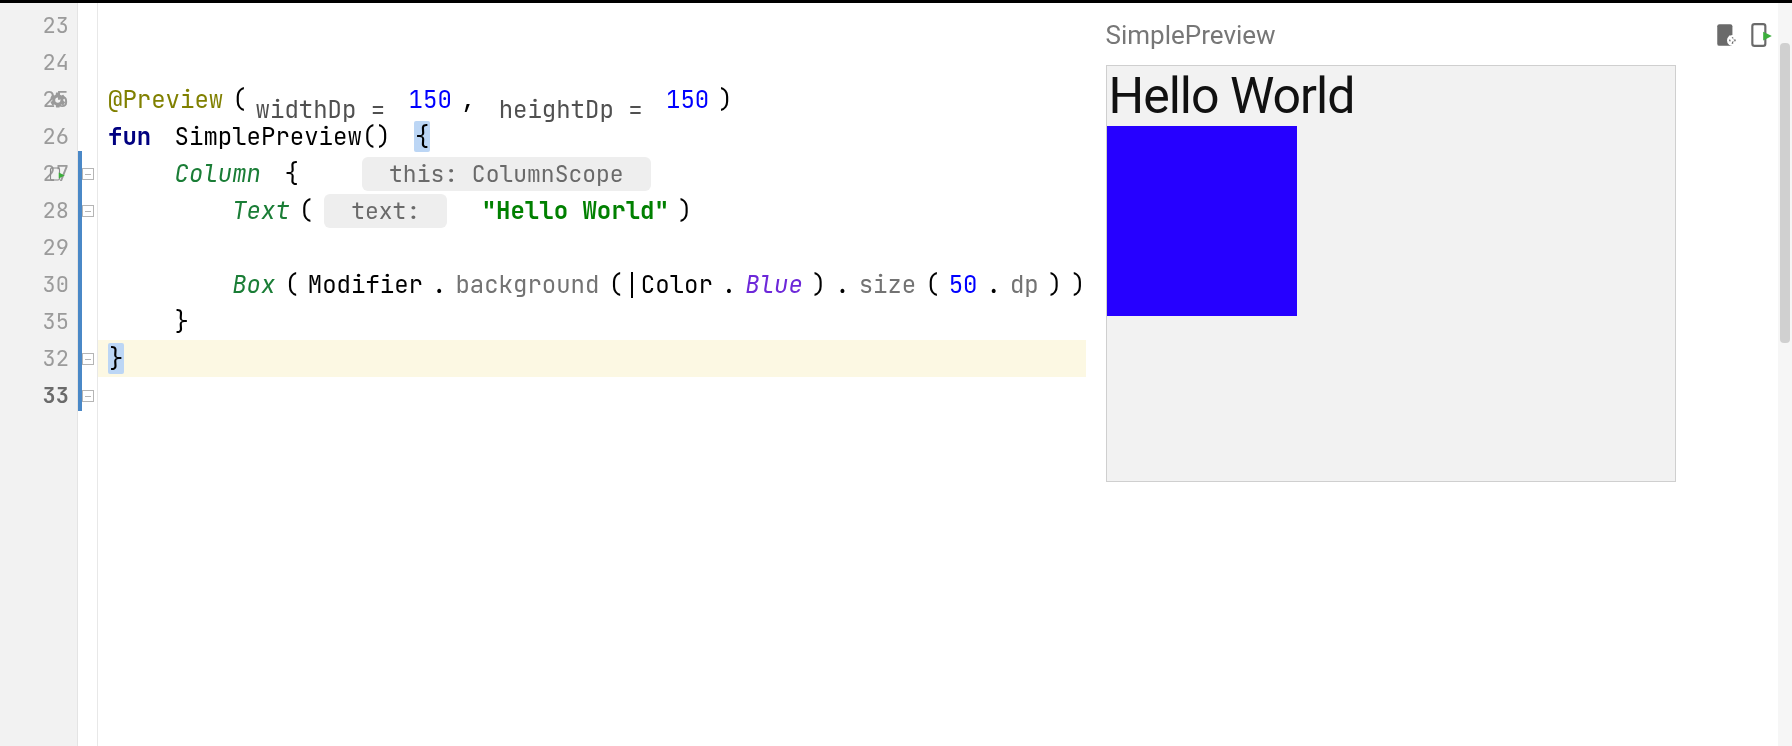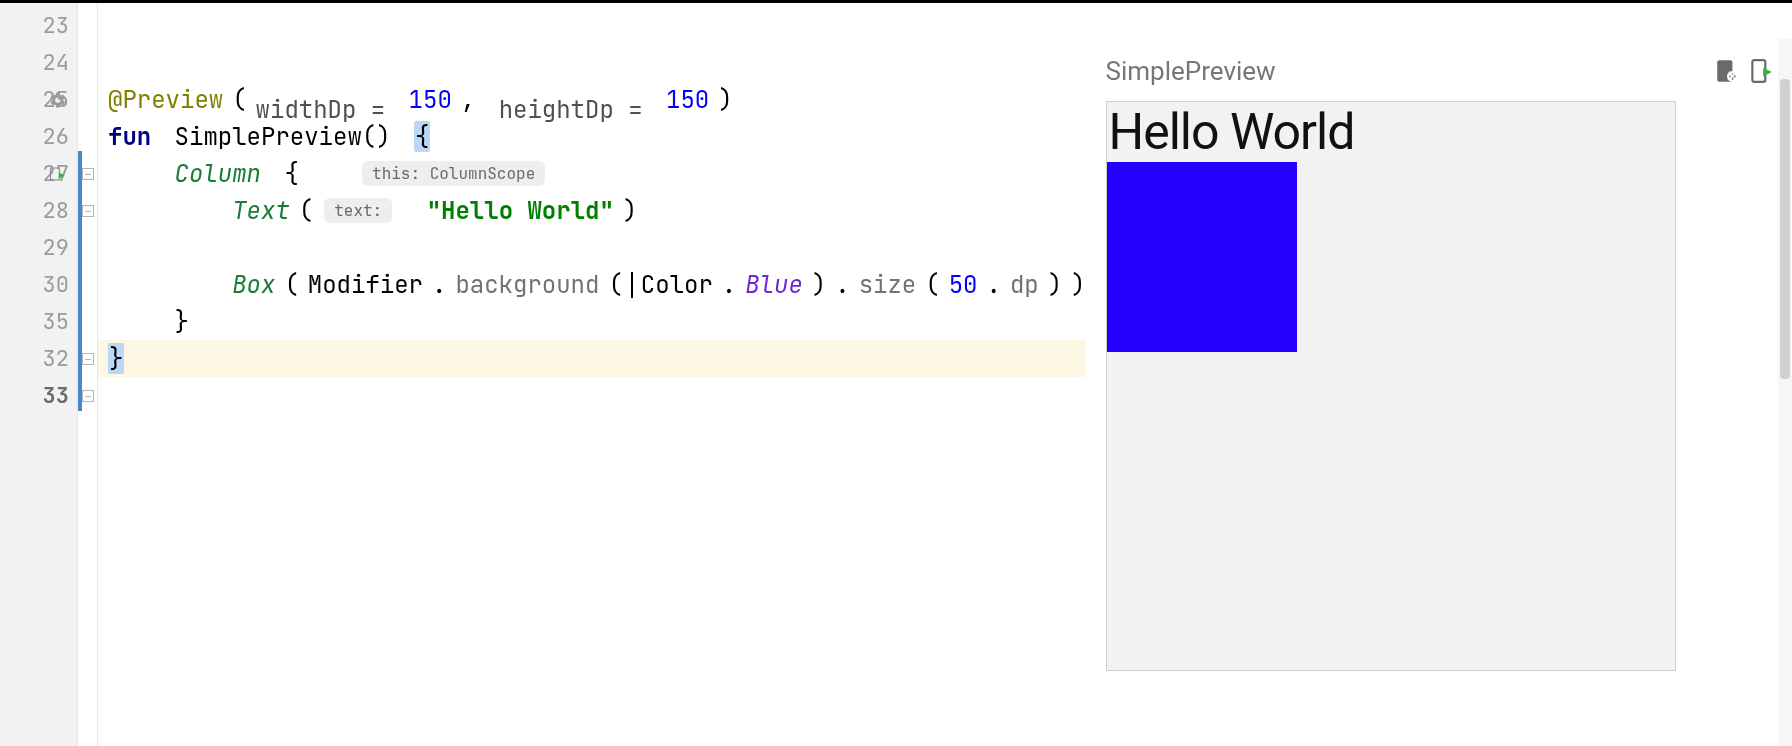--- a/index.html
+++ b/index.html
@@ -109,22 +109,22 @@
   .tok-param { color: #505050; margin-top: 20px; }
   .tok-str   { color: #008000; font-weight: 600; }
   .tok-ext   { color: #737373; }
   .tok-type  { color: #000000; }
   .tok-enum  { color: #6d28d9; font-style: italic; }
   .tok-punc  { color: #000000; }
   .hint {
     background: #eeeeee;
     color: #6a6a6a;
     border-radius: 6px;
-    padding: 2px 10px;
-    font-size: 16px;
+    padding: 2px 27px;
+    font-size: 23px;
     font-style: normal;
     margin: 0 2px;
   }
   .brace-hl {
     background: #bcd6f5;
     border-radius: 2px;
     padding: 0 1px;
   }
   .cursor-caret {
     display:inline-block;
@@ -140,42 +140,41 @@
     background: #ffffff;
     cursor: col-resize;
   }
 
   
   .preview-pane {
     flex: 1;
     background: #ffffff;
     padding: 12px 18px 12px 14px;
     position: relative;
-    margin-top: 36px;
   }
   .preview-header {
     display: flex;
     align-items: center;
     height: 40px;
     gap: 8px;
   }
   .preview-title {
     flex: 1;
     color: #777;
     font-family: -apple-system, "Segoe UI", Roboto, sans-serif;
     font-size: 26px;
   }
   .hdr-icon {
     width: 26px; height: 26px;
     display:flex; align-items:center; justify-content:center;
   }
   .preview-surface {
     margin-top: 10px;
     width: 570px;
-    height: 570px;
+    height: 417px;
     background: #f2f2f2;
     border: 1px solid #cfcfcf;
   }
   .compose-text {
     font-family: Roboto, -apple-system, "Segoe UI", sans-serif;
     font-size: 50px;
     color: #111;
     letter-spacing: -1px;
     line-height: 1.2;
     padding-left: 2px;

